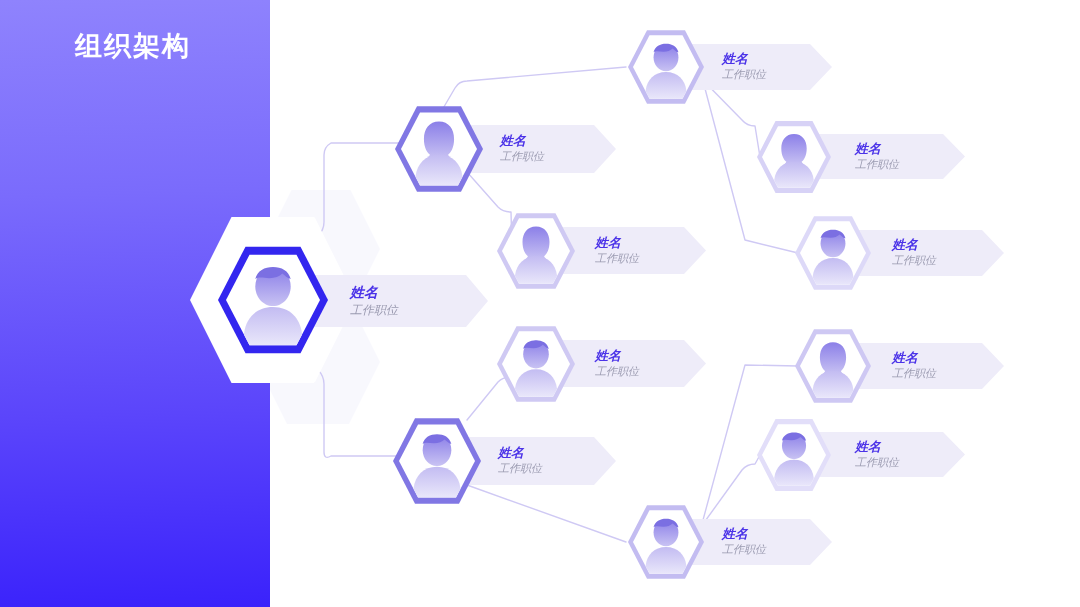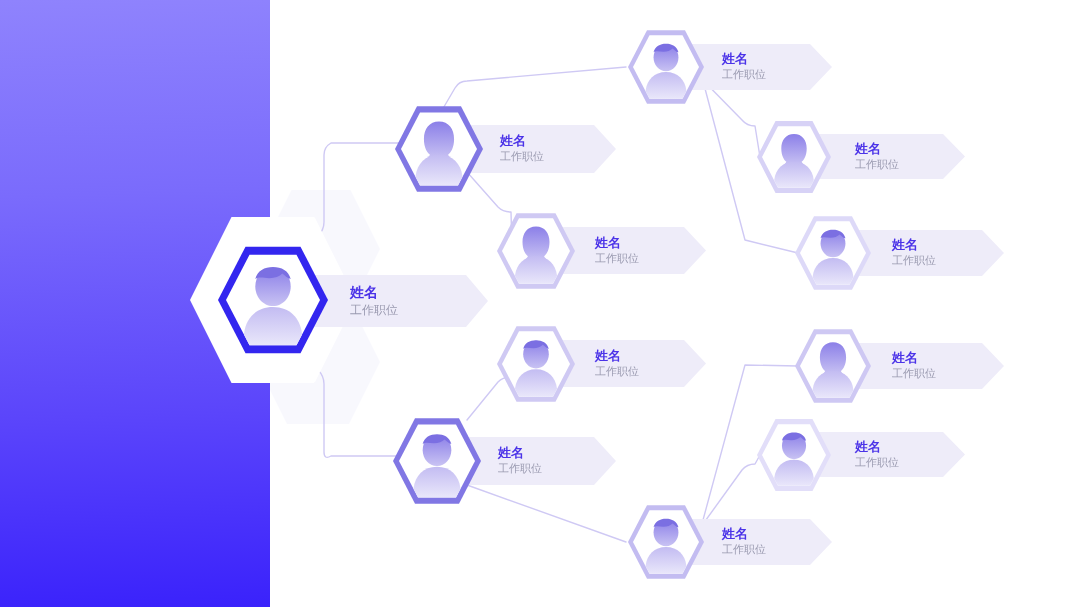--- a/index.html
+++ b/index.html
@@ -71,20 +71,21 @@
     position: absolute;
     background: #eeecf9;
     clip-path: polygon(0% 0%, calc(100% - 22px) 0%, 100% 50%, calc(100% - 22px) 100%, 0% 100%);
   }
   .pill-text {
     position: absolute;
     left: 0;
     top: 50%;
     transform: translateY(-50%);
     white-space: nowrap;
+    font-style: italic;
   }
   .pill-name {
     font-weight: bold;
     color: #4b33e8;
     line-height: 1.25;
   }
   .pill-role {
     color: #9a9ab0;
     line-height: 1.35;
   }
@@ -394,20 +395,21 @@
               <path d="M50 16c11 0 19 8 19 20 0 11-8 21-19 21s-19-10-19-21c0-12 8-20 19-20z" fill="url(#g)"></path>
               <path d="M31 28c2-9 10-13 19-13s17 4 19 13c-4-1-6-4-9-6-3 3-8 5-14 5-6 0-11-2-15 1z" fill="#7b6fe2"></path>
               <path d="M50 58c18 0 29 12 31 28 1 9 1 16 1 16H18s0-7 1-16c2-16 13-28 31-28z" fill="url(#g2)"></path>
             </svg>
           </div>
         </div>
       </div>
     </div>
 
   <div id="sidebar" style="width: 270px; background: linear-gradient(178deg, rgb(143, 131, 253) 0%, rgb(122, 107, 252) 32%, rgb(91, 69, 251) 68%, rgb(58, 34, 251) 100%);"></div>
+  <div id="slide-title">组织架构</div>
 
   <div id="root-layer">
       <div class="node">
         <div class="halo" style="left: 190px; top: 217px; width: 166px; height: 166px;"></div>
         <div class="pill" style="left: 306px; top: 275px; width: 182px; height: 52px; background: rgb(238, 236, 249);"></div>
         <div class="pill-text" style="position: absolute; left: 350px; top: 301px; transform: translateY(-50%);">
           <div class="pill-name" style="font-size: 14px; color: rgb(75, 51, 232);">姓名</div>
           <div class="pill-role" style="font-size: 12px; color: rgb(154, 154, 176);">工作职位</div>
         </div>
         <div class="hex" style="left: 218px; top: 245px; width: 110px; height: 110px; background: rgb(51, 38, 239);">

